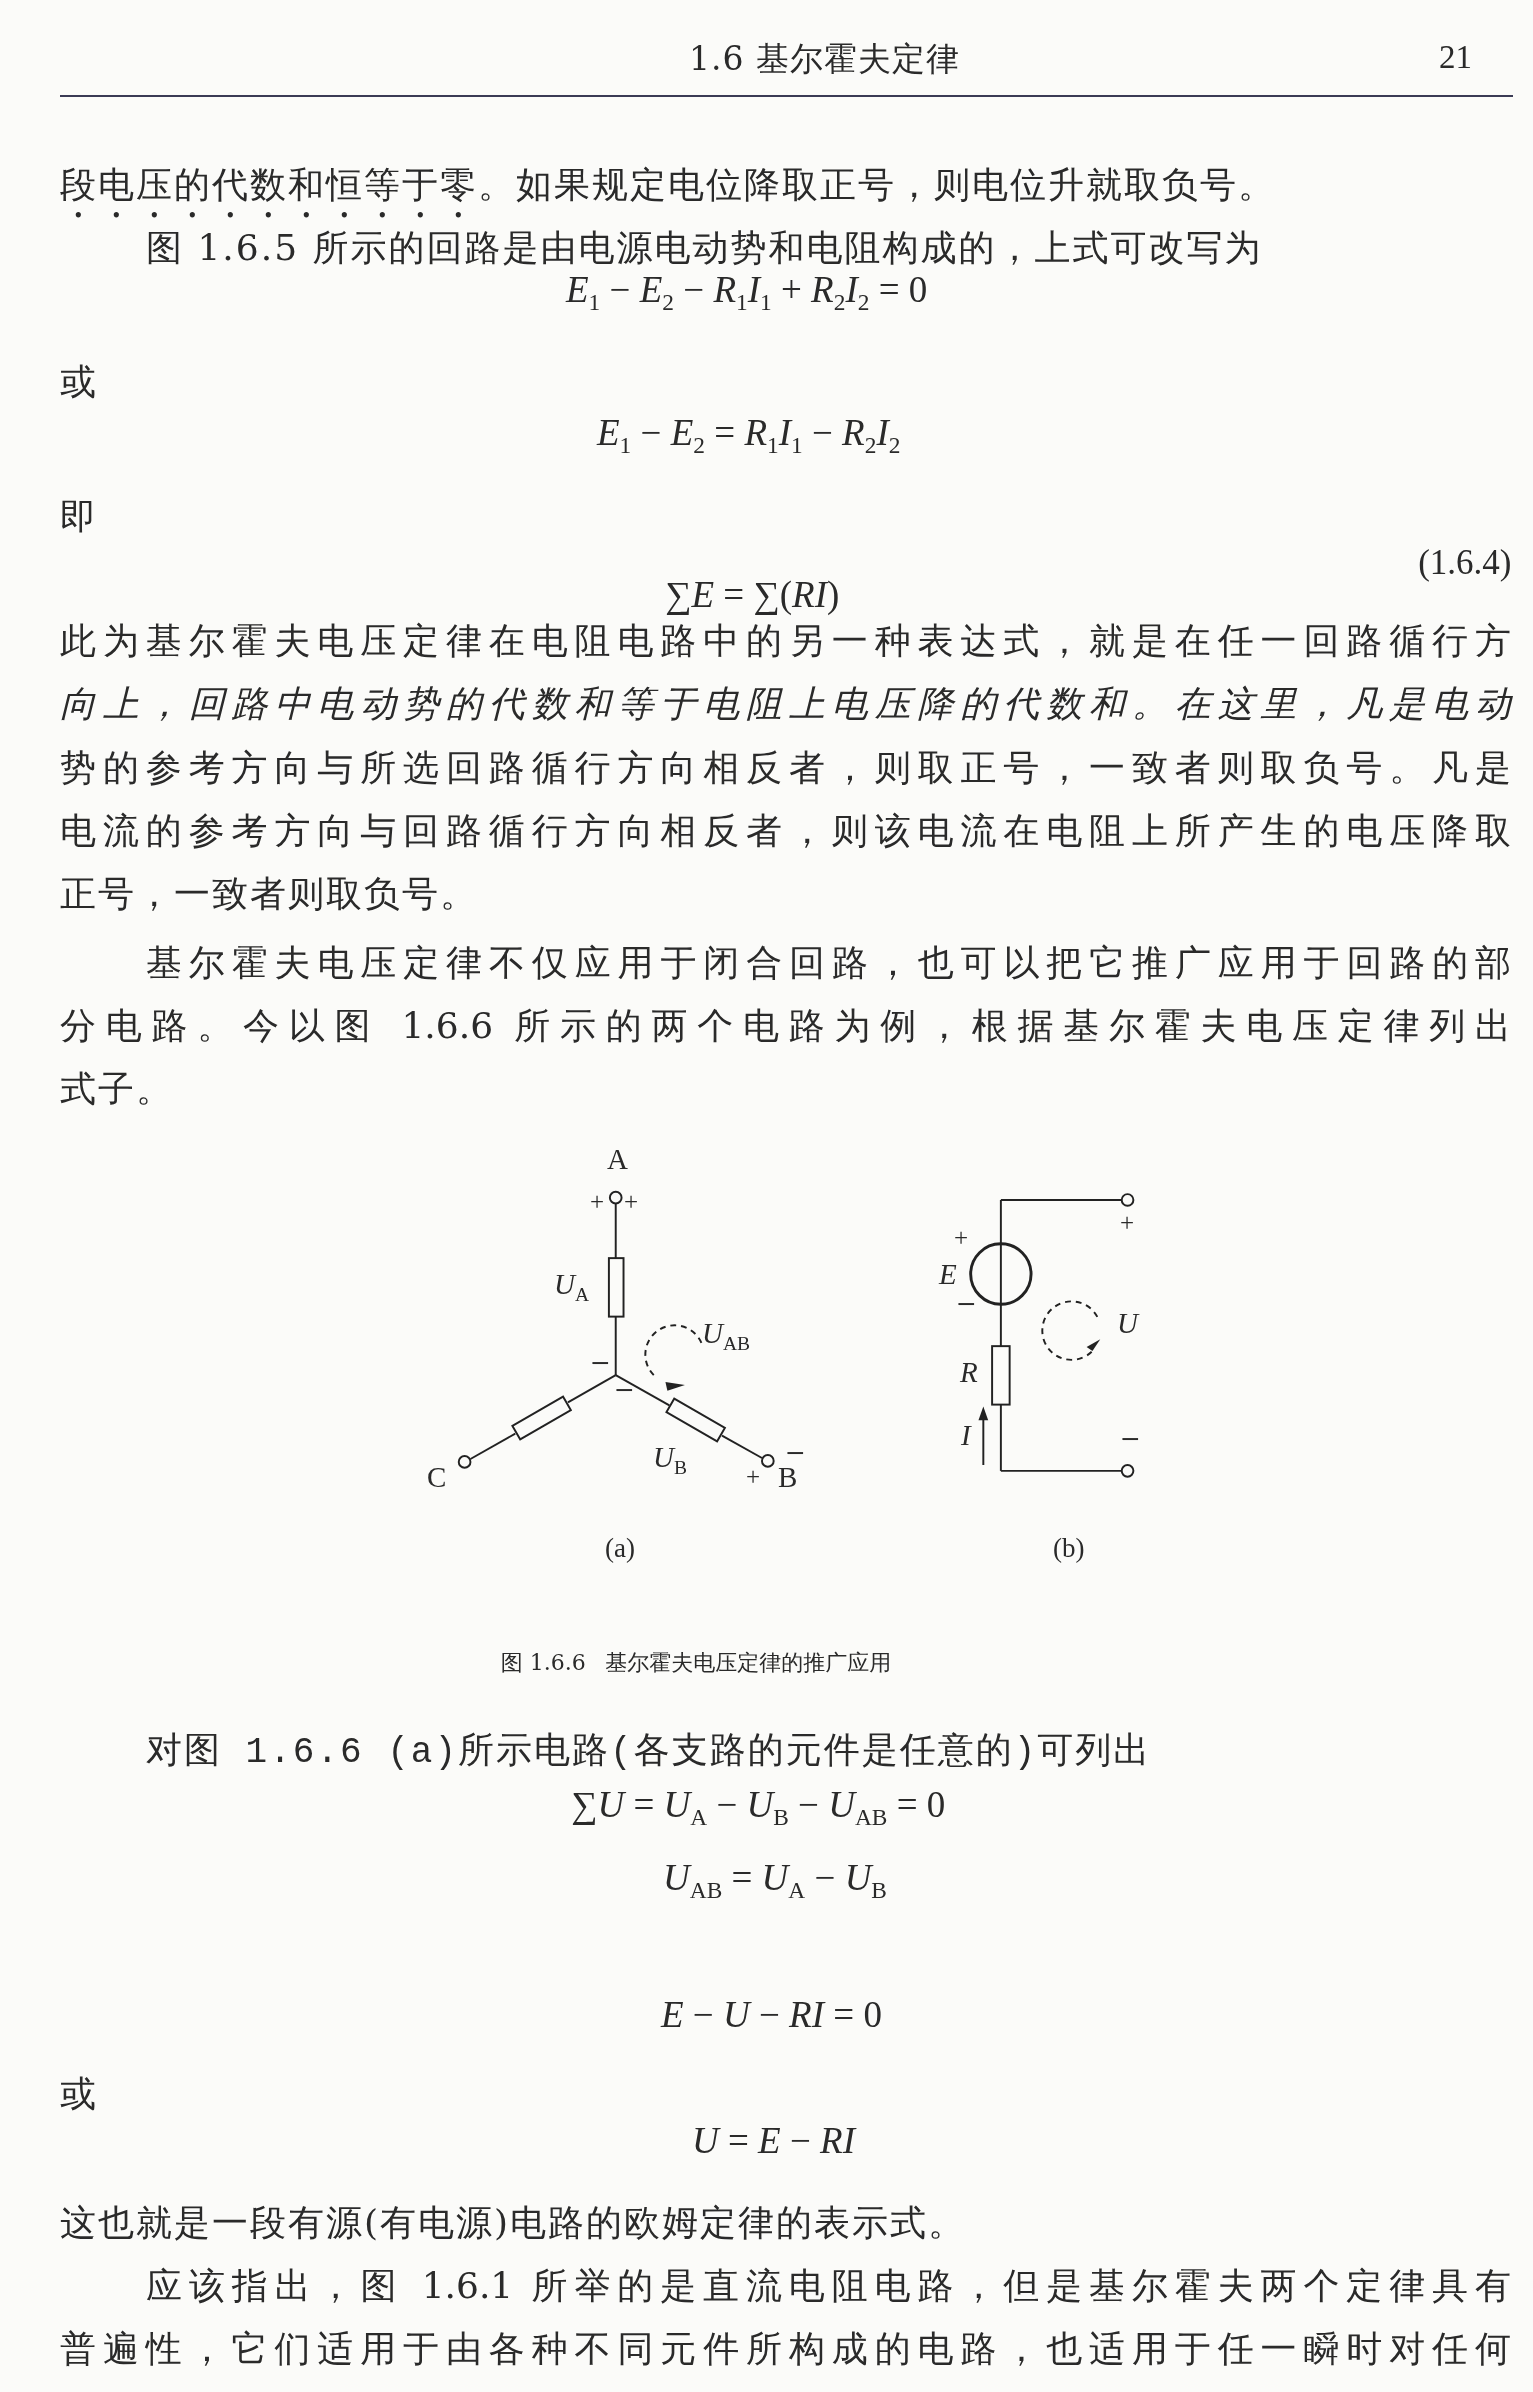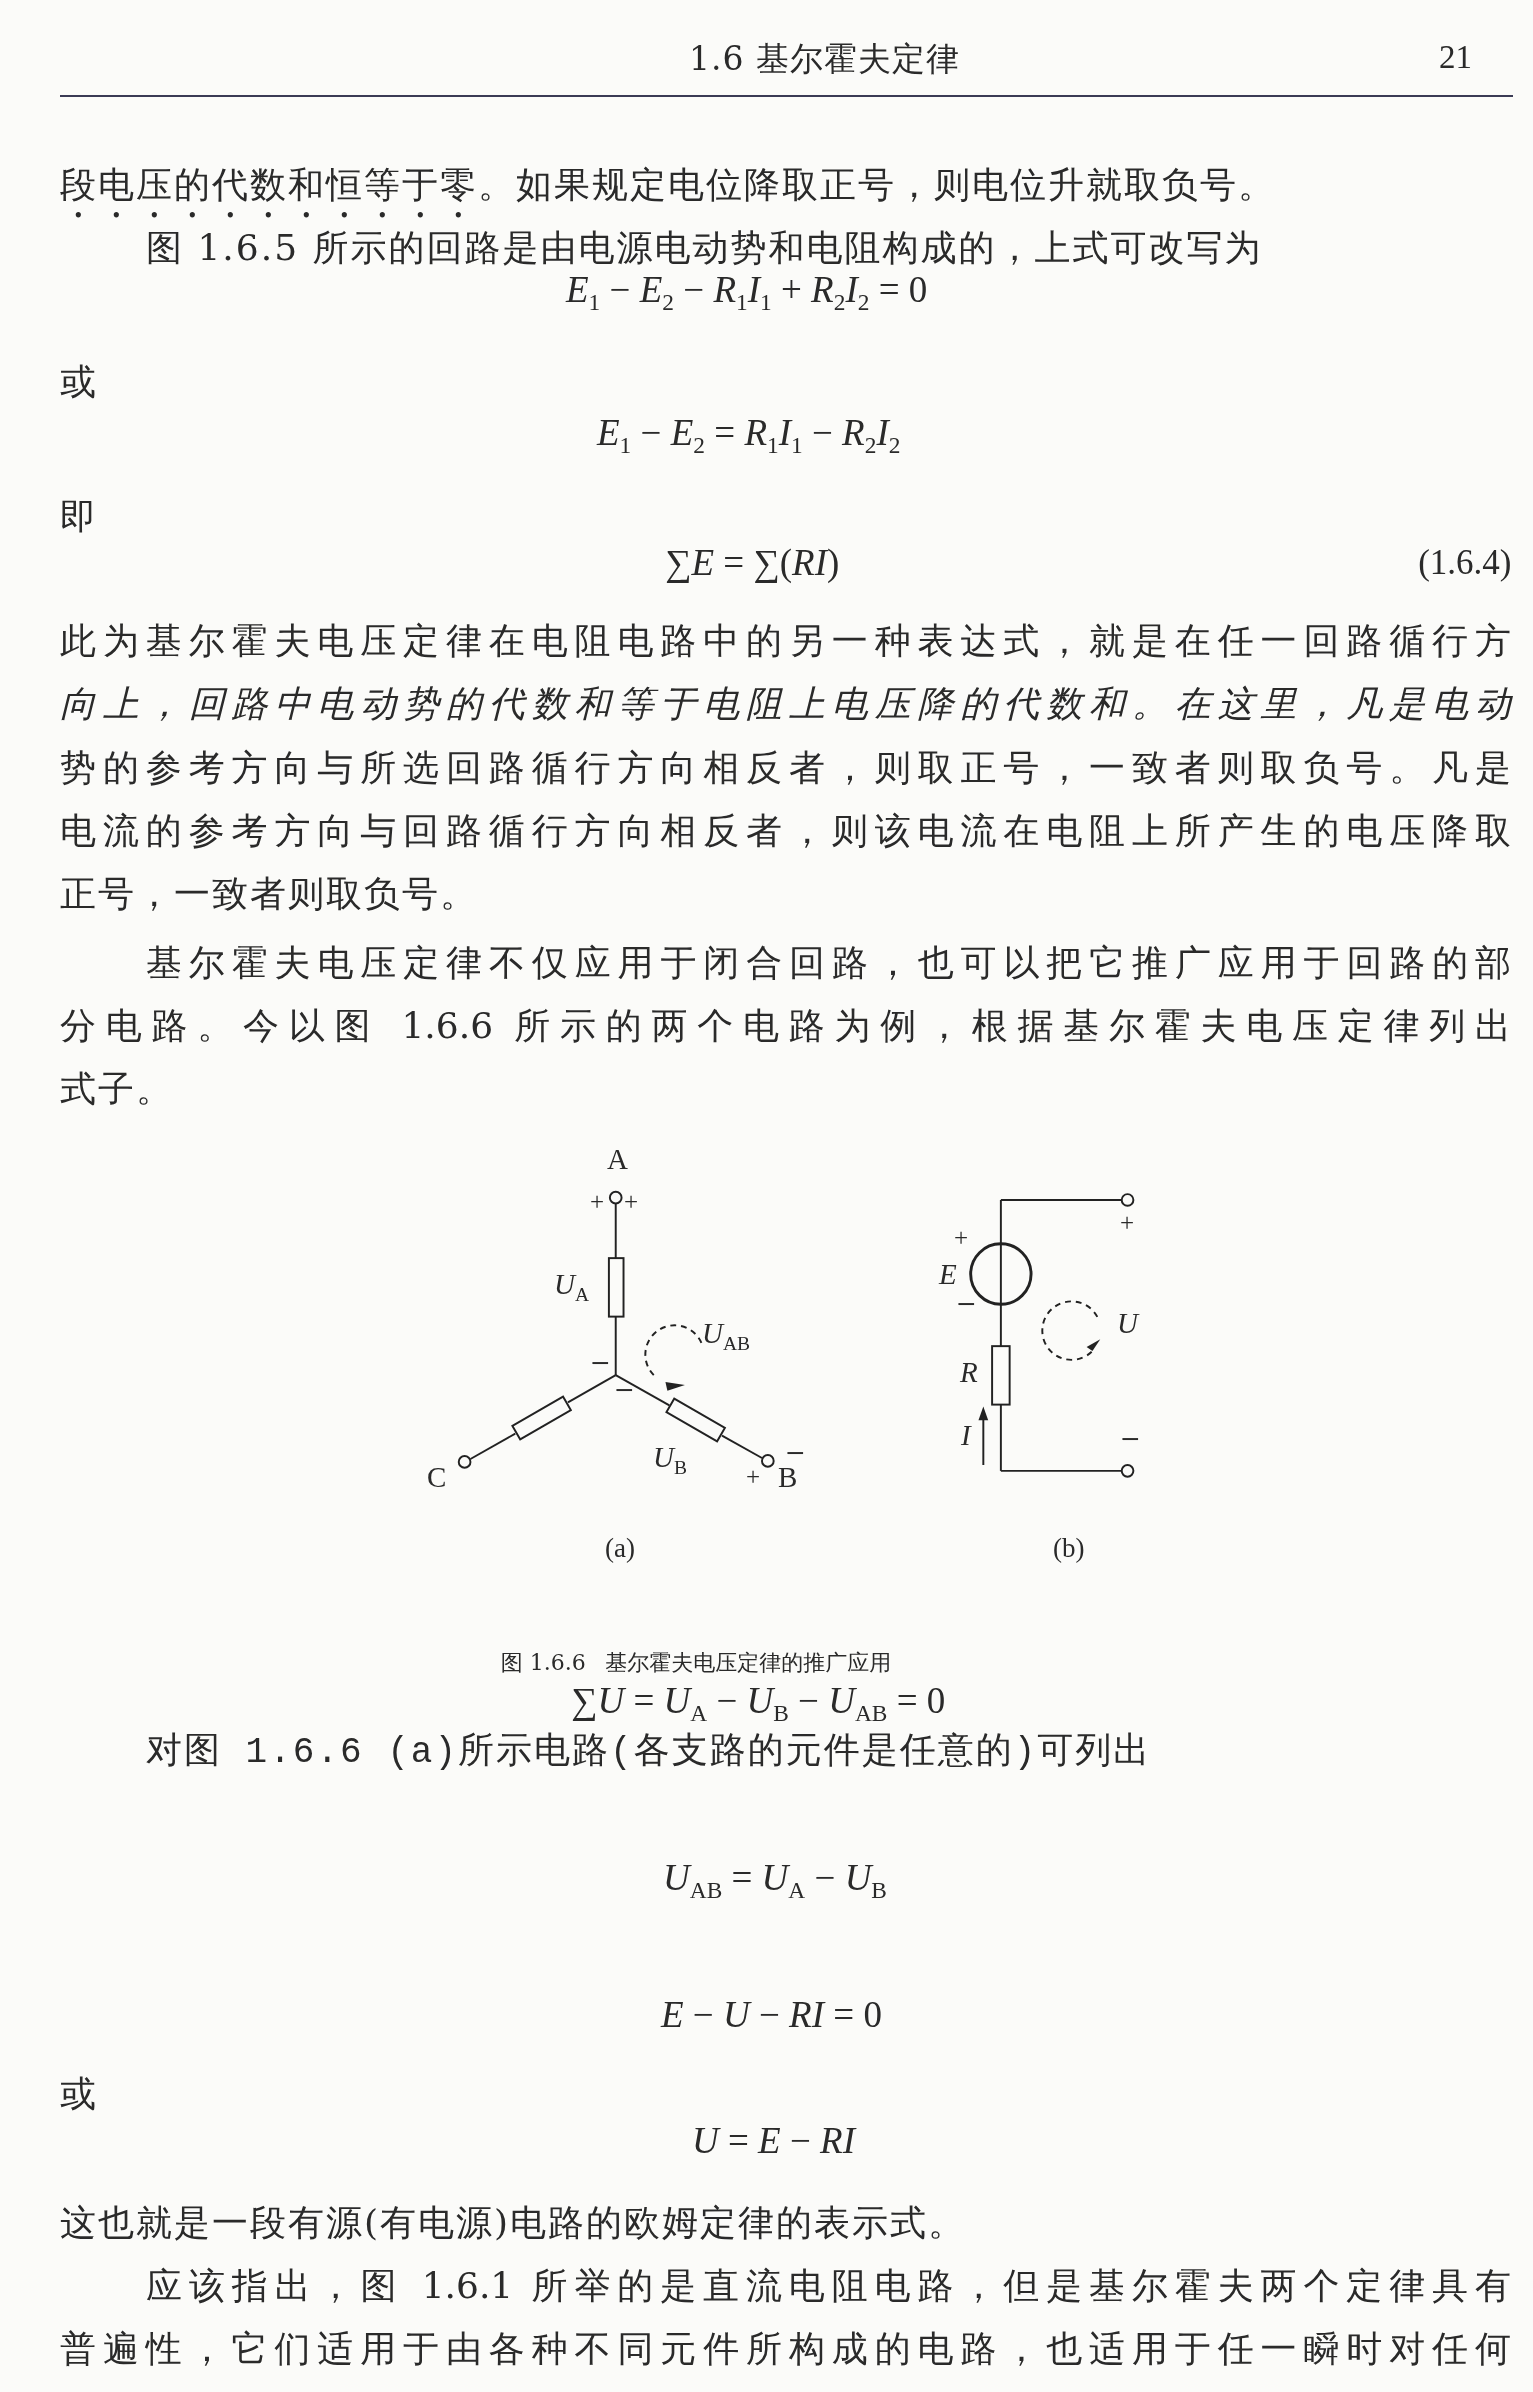--- a/index.html
+++ b/index.html
@@ -59,21 +59,21 @@
   <div class="line indent" style="top:207px;">图 1.6.5 所示的回路是由电源电动势和电阻构成的，上式可改写为</div>
 
   <div class="eq" style="left:566px; top:265px;">E<sub>1</sub> <span class="n">−</span> E<sub>2</sub> <span class="n">−</span> R<sub>1</sub>I<sub>1</sub> <span class="n">+</span> R<sub>2</sub>I<sub>2</sub> <span class="n">= 0</span></div>
 
   <div class="line" style="top:341px;">或</div>
 
   <div class="eq" style="left:597px; top:408px;">E<sub>1</sub> <span class="n">−</span> E<sub>2</sub> <span class="n">=</span> R<sub>1</sub>I<sub>1</sub> <span class="n">−</span> R<sub>2</sub>I<sub>2</sub></div>
 
   <div class="line" style="top:476px;">即</div>
 
-  <div class="eq" style="left:665px; top:538px;"><span class="n">∑</span>E <span class="n">= ∑(</span>RI<span class="n">)</span></div>
+  <div class="eq" style="left:665px; top:570px;"><span class="n">∑</span>E <span class="n">= ∑(</span>RI<span class="n">)</span></div>
   <div class="eqno" style="top:538px;">(1.6.4)</div>
 
   <div class="line just" style="top:600px;">此为基尔霍夫电压定律在电阻电路中的另一种表达式，就是在任一回路循行方</div>
   <div class="line just" style="top:663px;font-style:italic;">向上，回路中电动势的代数和等于电阻上电压降的代数和。在这里，凡是电动</div>
   <div class="line just" style="top:727px;">势的参考方向与所选回路循行方向相反者，则取正号，一致者则取负号。凡是</div>
   <div class="line just" style="top:790px;">电流的参考方向与回路循行方向相反者，则该电流在电阻上所产生的电压降取</div>
   <div class="line" style="top:853px;">正号，一致者则取负号。</div>
 
   <div class="line indent just" style="top:922px; width:1365px;">基尔霍夫电压定律不仅应用于闭合回路，也可以把它推广应用于回路的部</div>
   <div class="line just" style="top:985px;">分电路。今以图 1.6.6 所示的两个电路为例，根据基尔霍夫电压定律列出</div>
@@ -135,21 +135,21 @@
   <div class="fig" style="left:1117px; top:1307px; font-size:29px; font-family:'Liberation Serif',serif; font-style:italic;">U</div>
   <div class="fig" style="left:960px; top:1356px; font-size:29px; font-family:'Liberation Serif',serif; font-style:italic;">R</div>
   <div class="fig" style="left:961px; top:1419px; font-size:29px; font-family:'Liberation Serif',serif; font-style:italic;">I</div>
   <div class="fig" style="left:1120px; top:1424px; font-size:25px;">−</div>
   <div class="fig" style="left:1053px; top:1533px; font-size:27px; font-family:'Liberation Serif',serif;">(b)</div>
 
   <div class="caption"><span>图 1.6.6</span><span>基尔霍夫电压定律的推广应用</span></div>
 
   <div class="line indent" style="top:1712px;font-family:Liberation Mono, monospace;">对图 1.6.6 (a)所示电路(各支路的元件是任意的)可列出</div>
 
-  <div class="eq" style="left:571px; top:1676px;"><span class="n">∑</span>U <span class="n">=</span> U<sub>A</sub> <span class="n">−</span> U<sub>B</sub> <span class="n">−</span> U<sub>AB</sub> <span class="n">= 0</span></div>
+  <div class="eq" style="left:571px; top:1780px;"><span class="n">∑</span>U <span class="n">=</span> U<sub>A</sub> <span class="n">−</span> U<sub>B</sub> <span class="n">−</span> U<sub>AB</sub> <span class="n">= 0</span></div>
 
   <div class="eq" style="left:663px; top:1853px;">U<sub>AB</sub> <span class="n">=</span> U<sub>A</sub> <span class="n">−</span> U<sub>B</sub></div>
 
 
   <div class="eq" style="left:661px; top:1990px;">E <span class="n">−</span> U <span class="n">−</span> RI <span class="n">= 0</span></div>
 
   <div class="line" style="top:2053px;">或</div>
 
   <div class="eq" style="left:692px; top:2116px;">U <span class="n">=</span> E <span class="n">−</span> RI</div>
 

